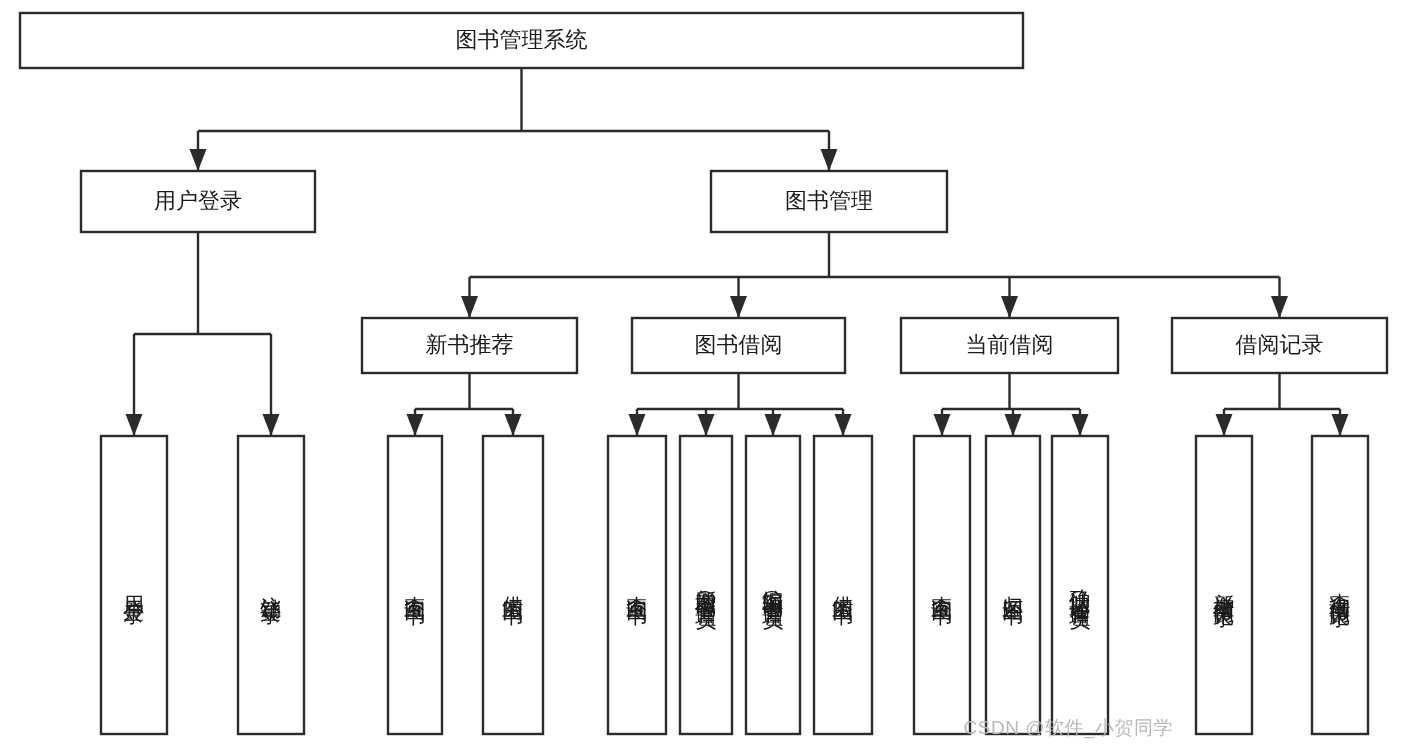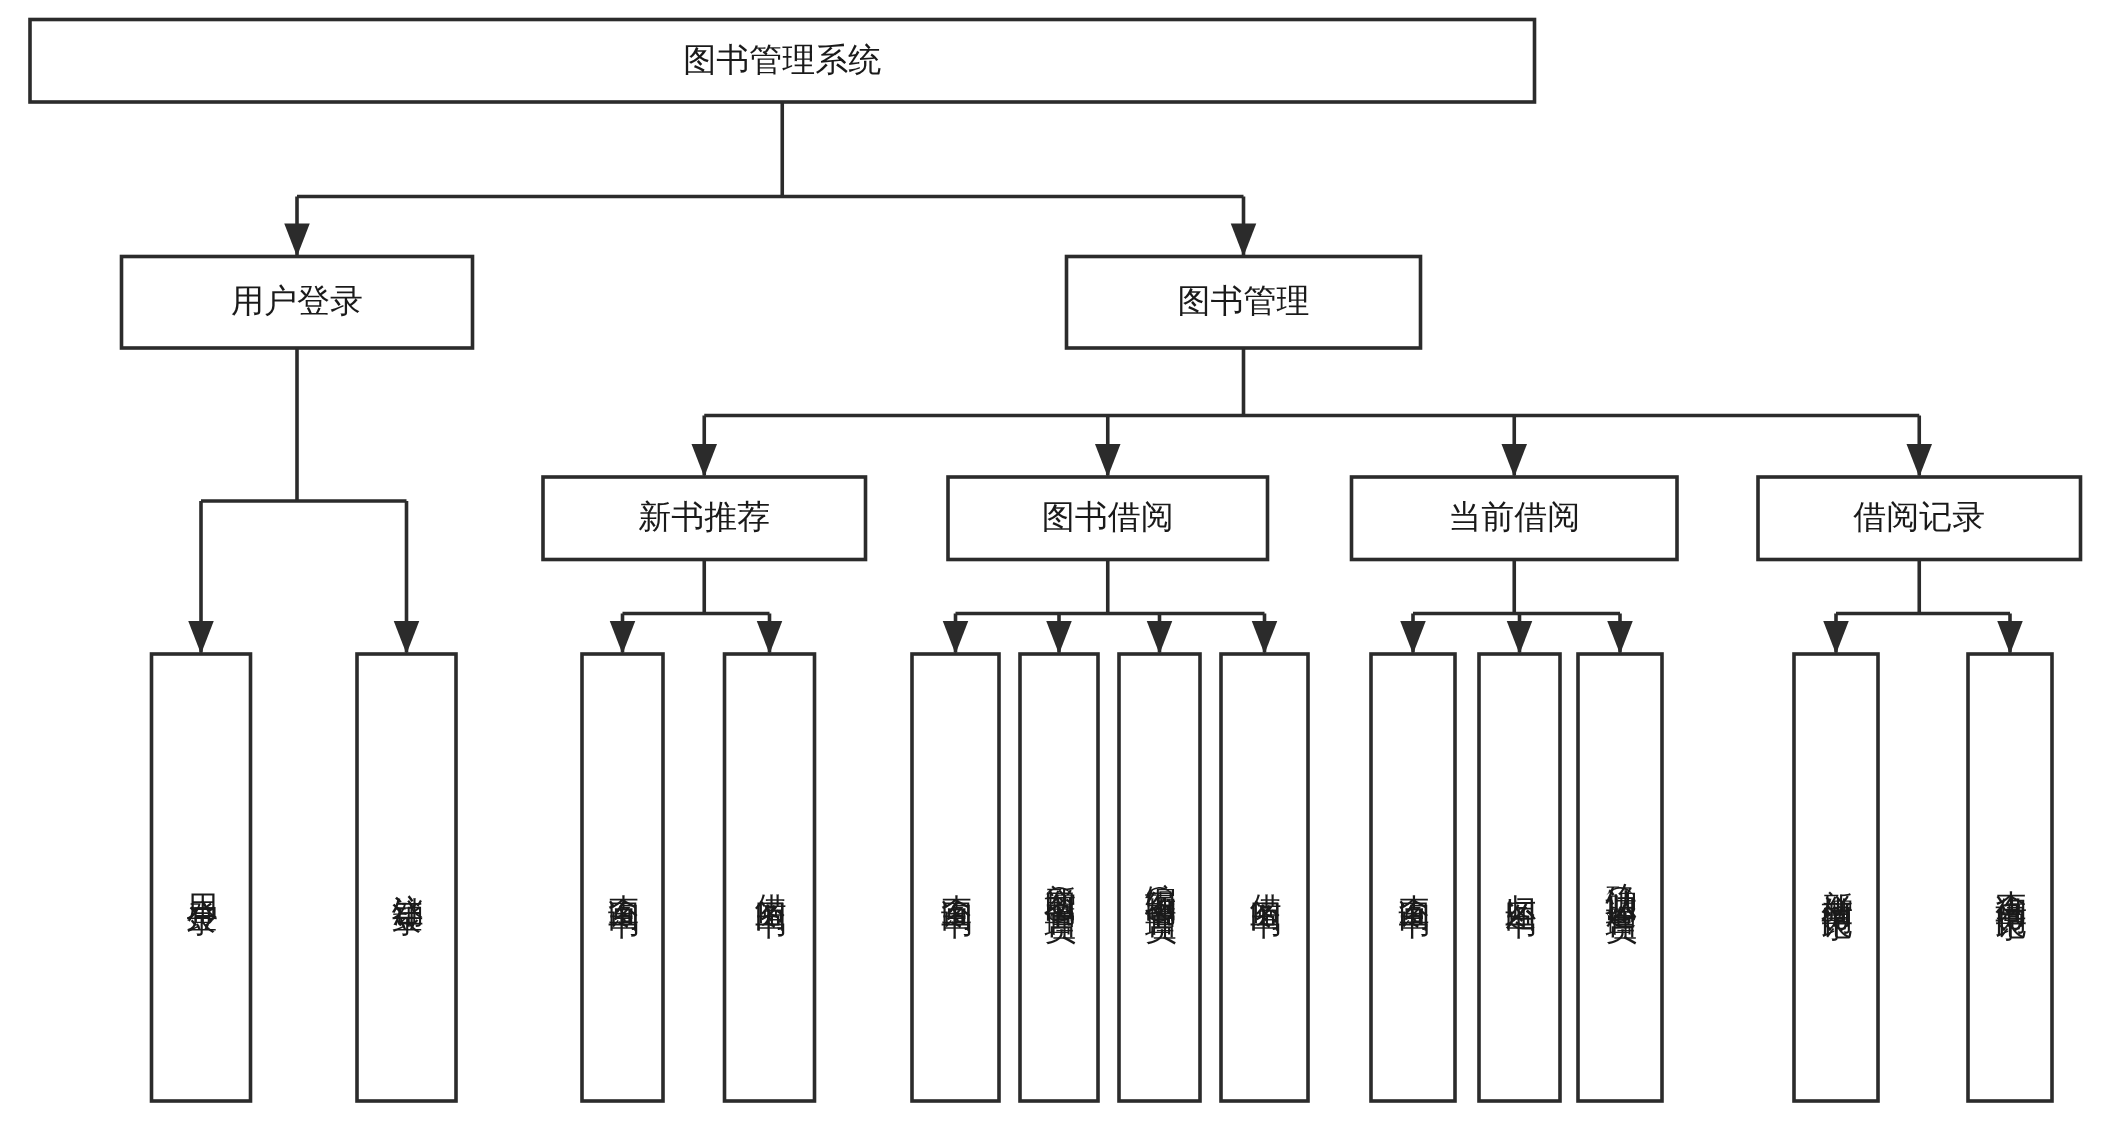--- a/index.html
+++ b/index.html
@@ -215,13 +215,14 @@
         <span class="leaf-label">确认归还（管理员）</span>
       </div>
       <div class="leaf-label-wrap" style="left: 1196px; top: 436px; width: 56px; height: 298px;">
         <span class="leaf-label">新增借阅记录</span>
       </div>
       <div class="leaf-label-wrap" style="left: 1312px; top: 436px; width: 56px; height: 298px;">
         <span class="leaf-label">查询借阅记录</span>
       </div>
     </div>
 
+  <div class="watermark">CSDN @软件_小贺同学</div>
 </div>
 
 </body></html>

